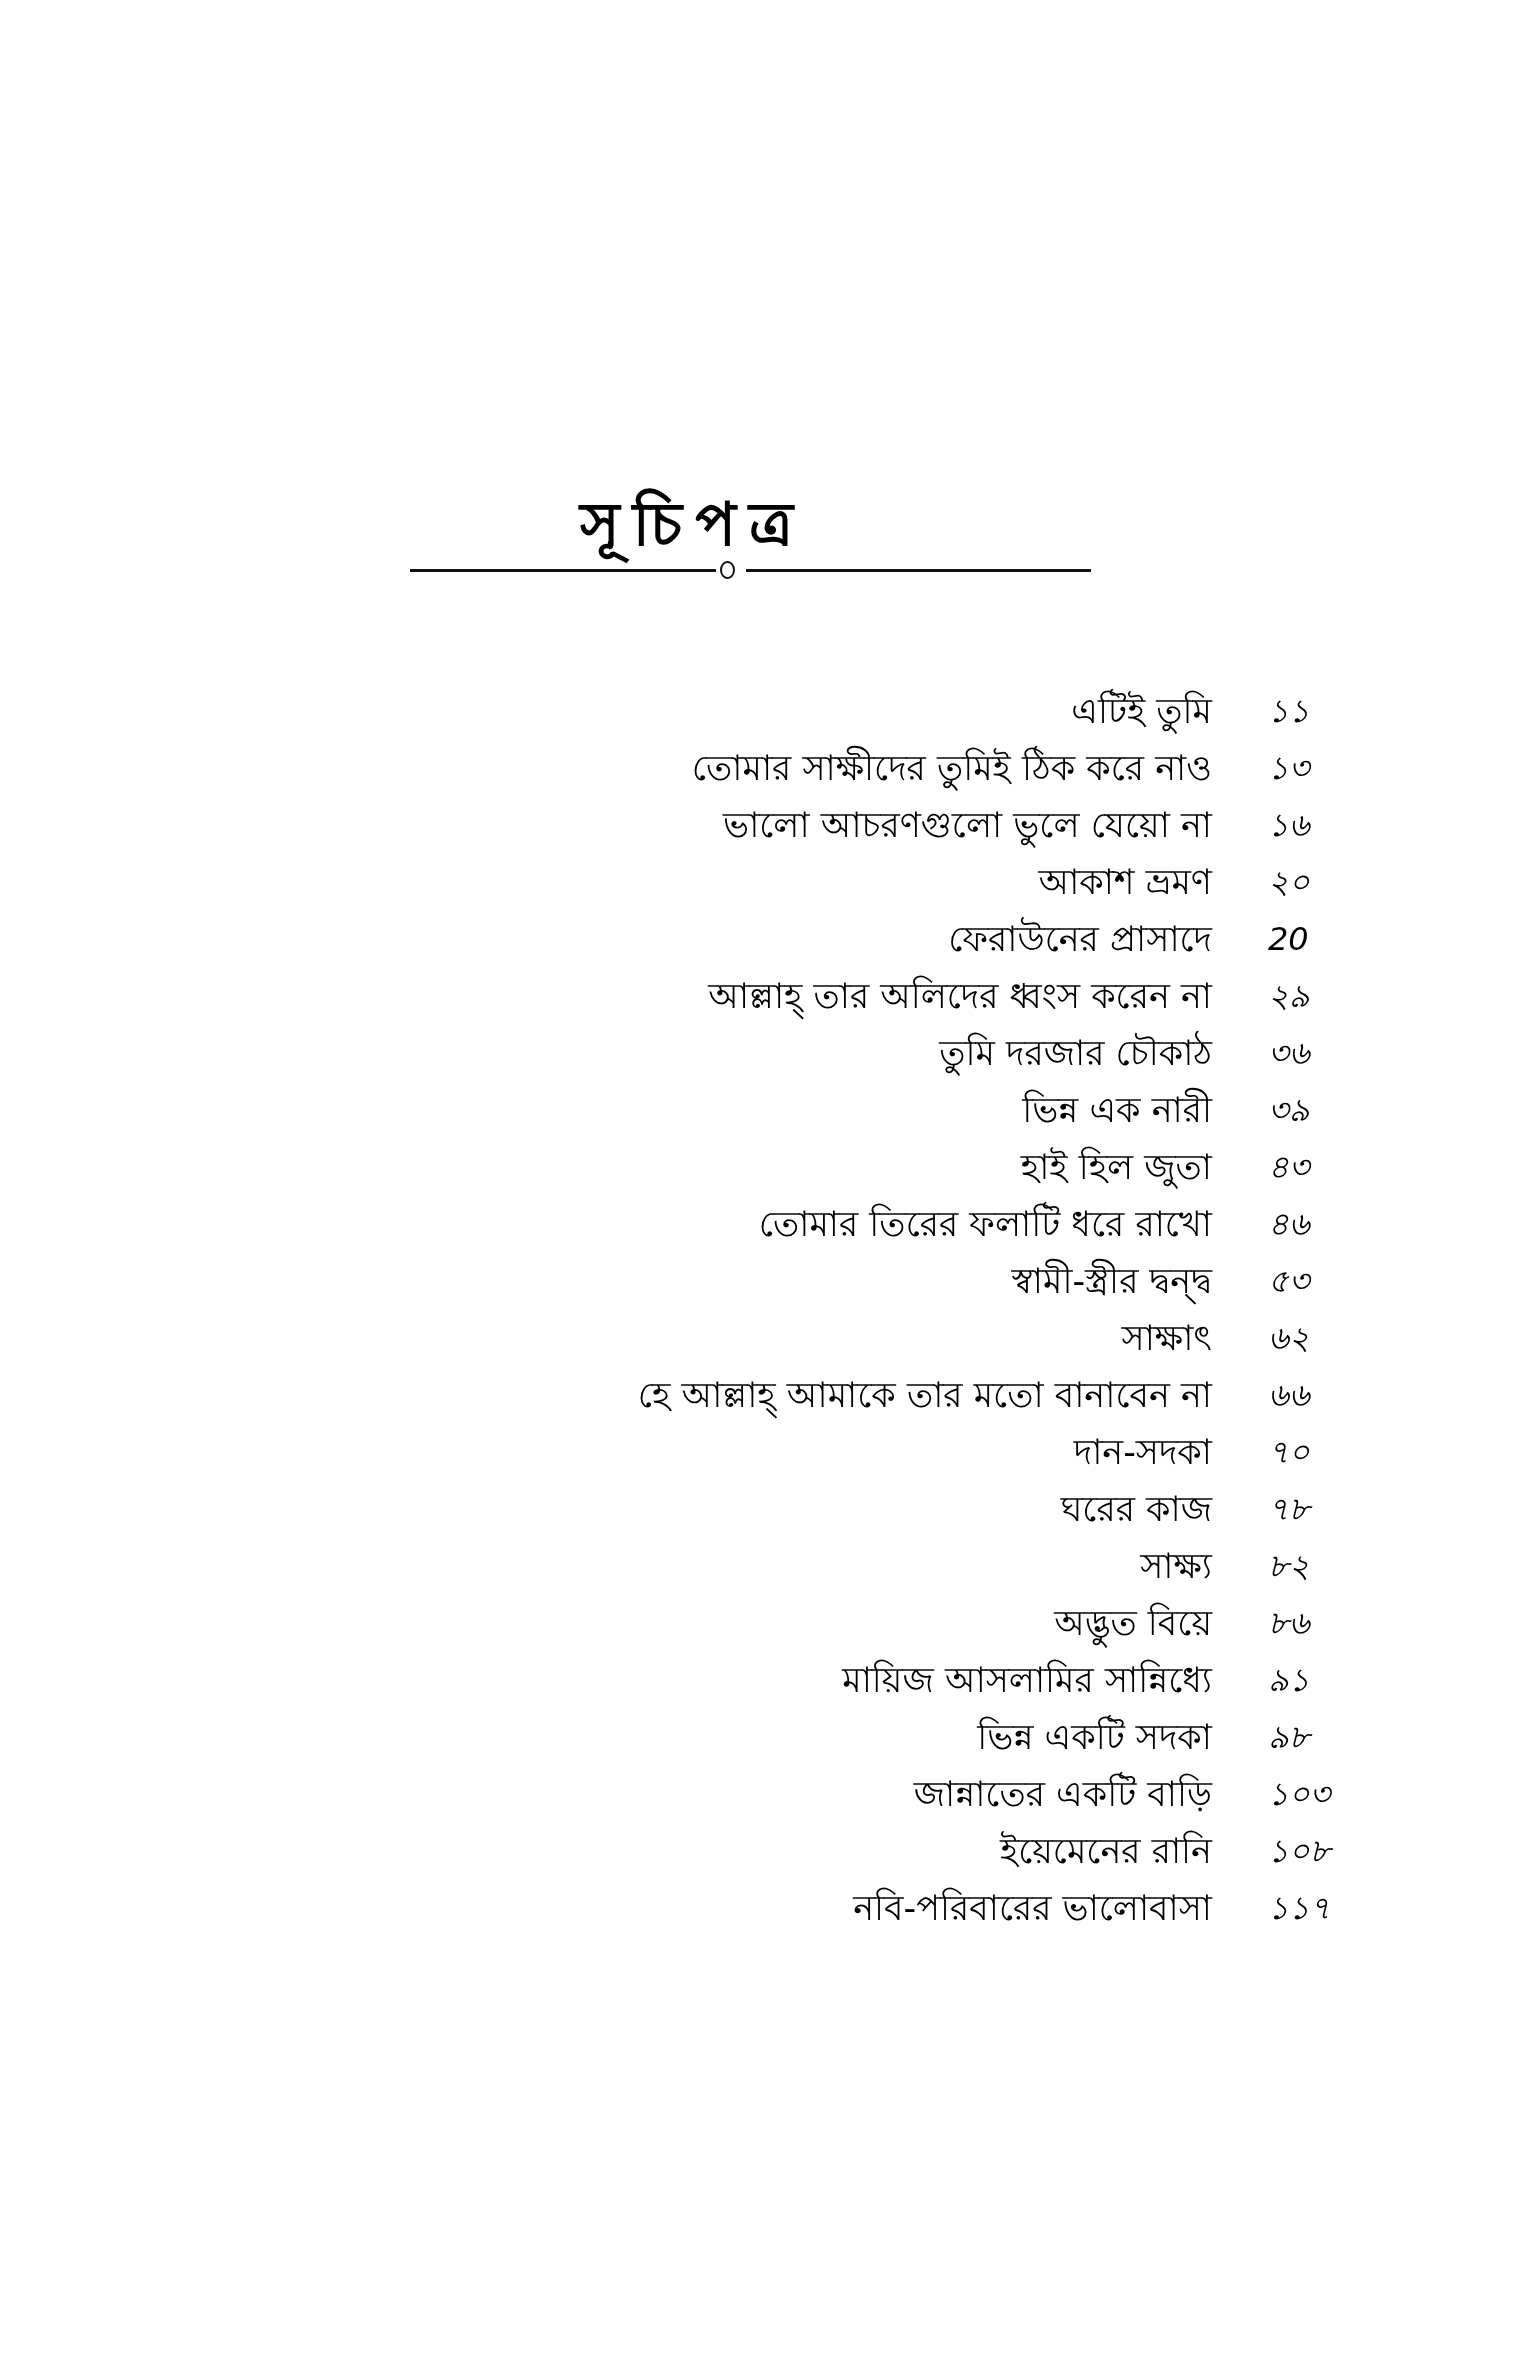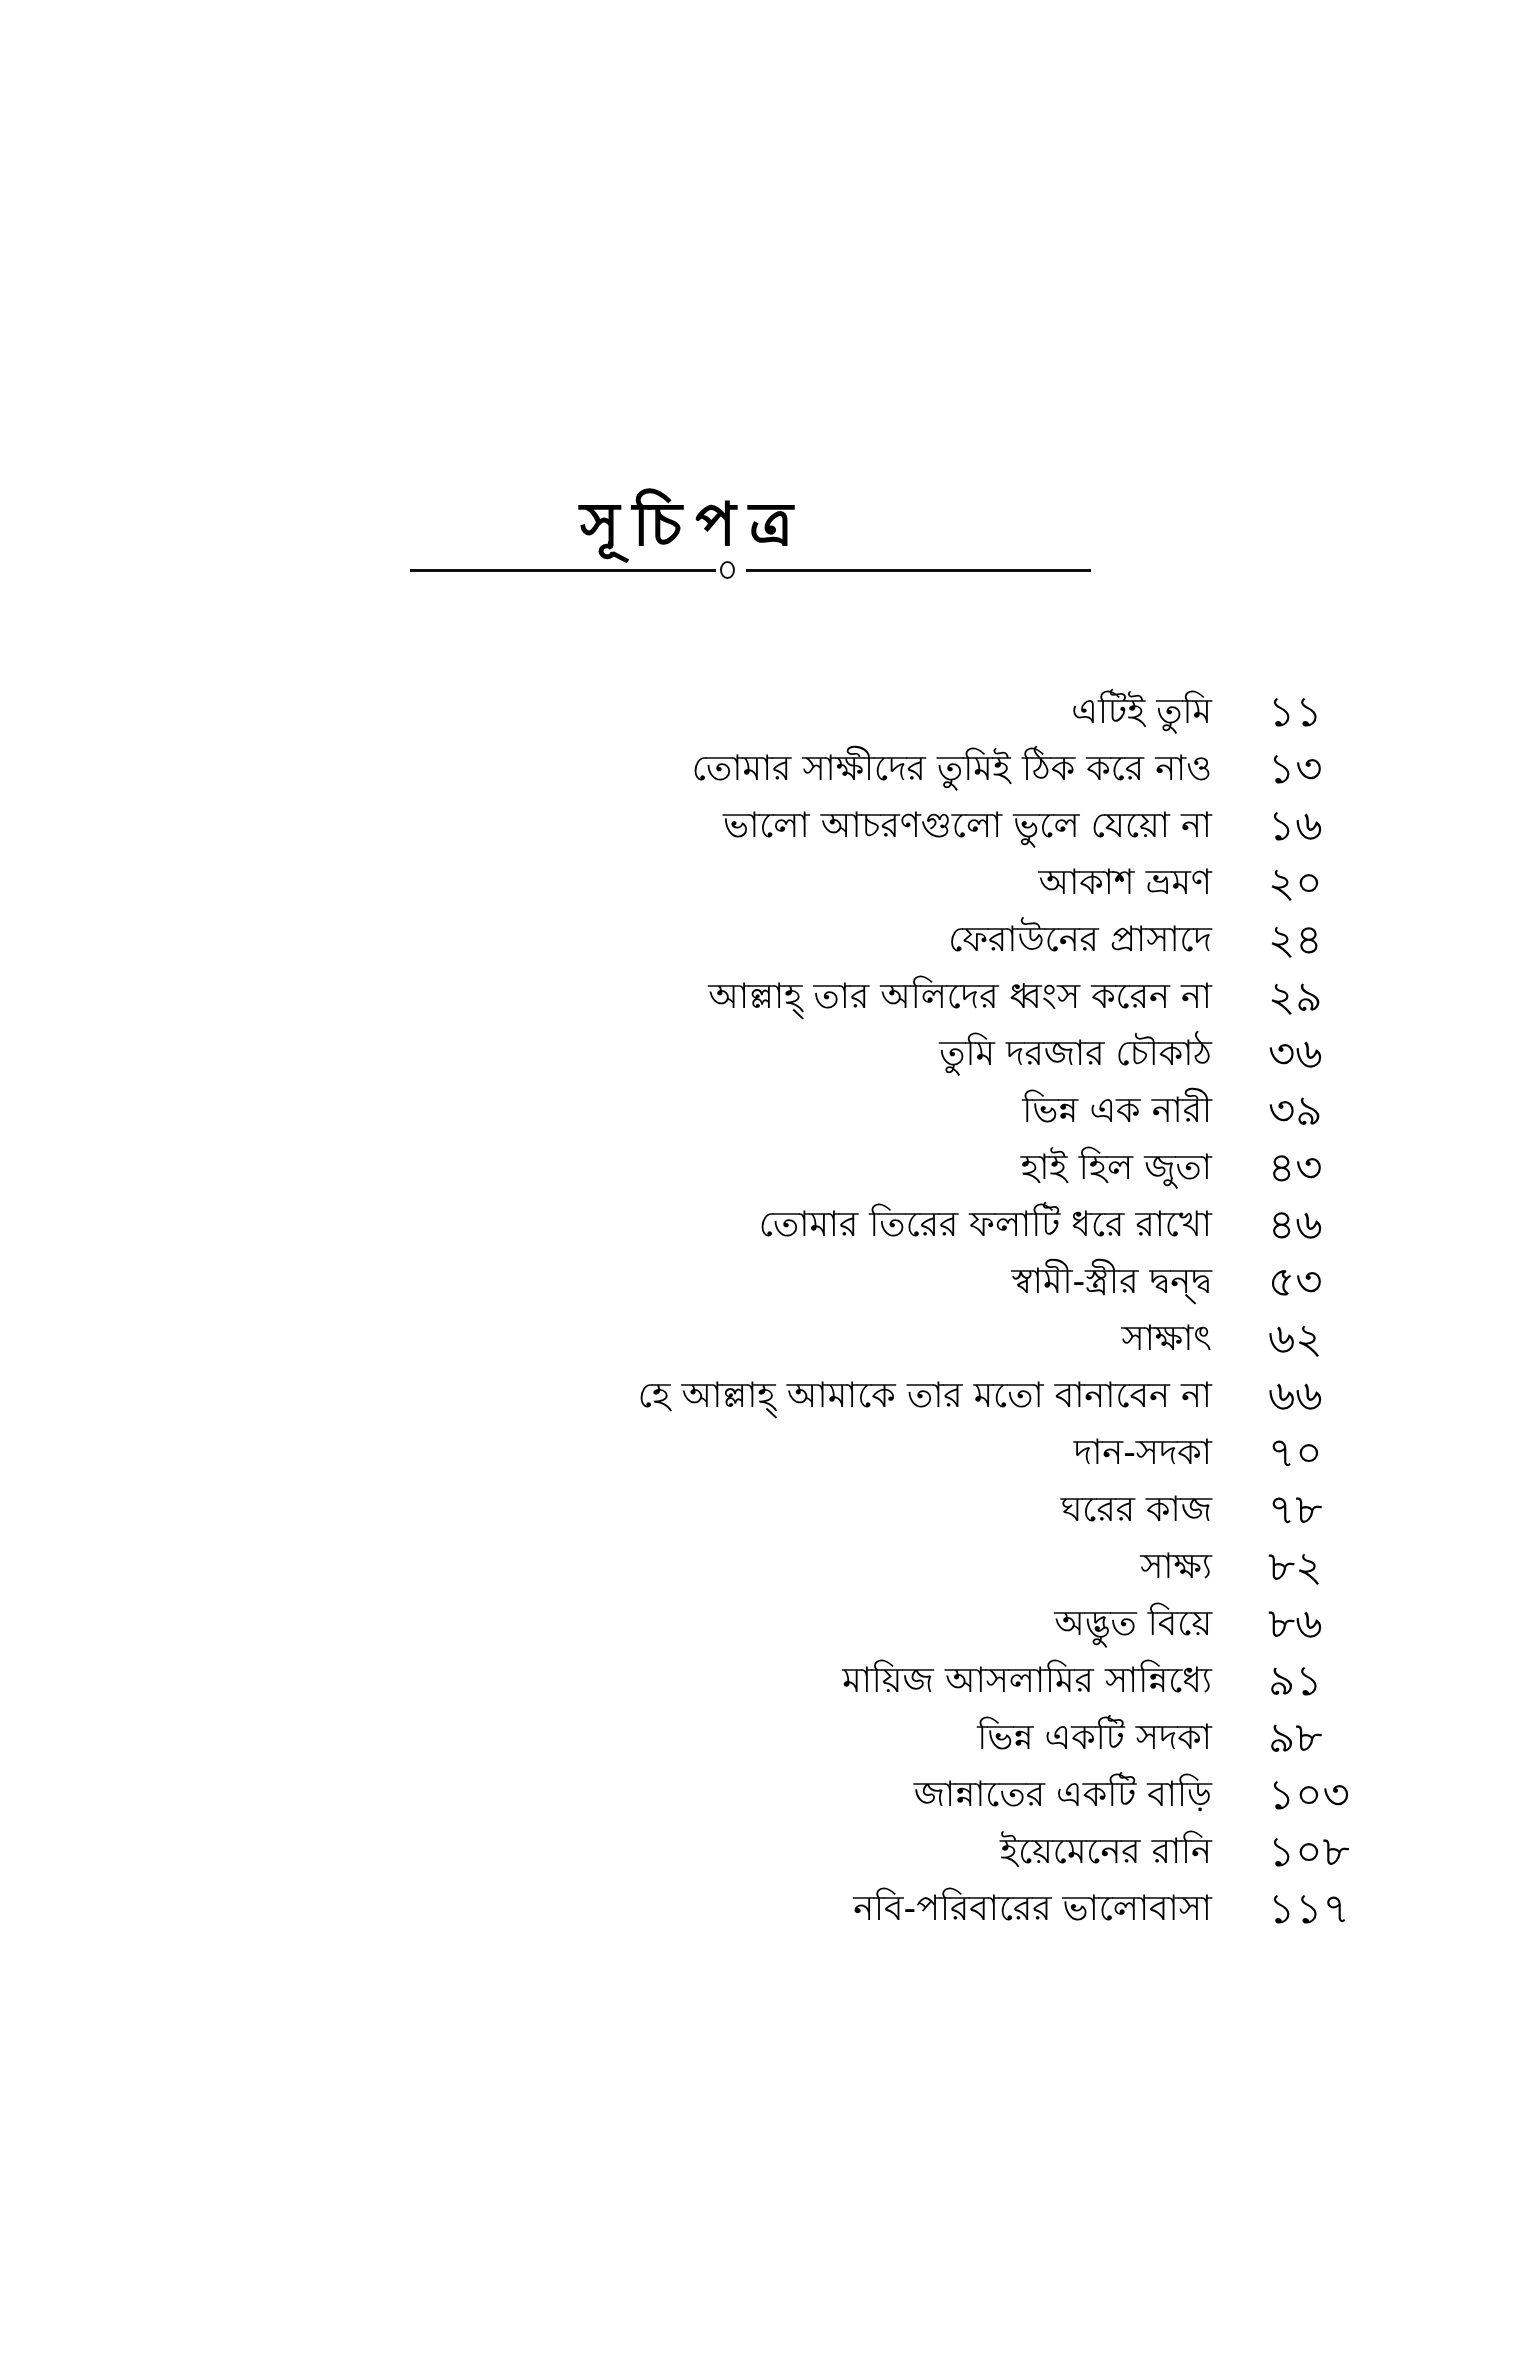--- a/index.html
+++ b/index.html
@@ -29,22 +29,23 @@
       position: absolute; top: 682px; left: 0; width: 1538px;
     }
     .toc-row {
       position: relative; height: 57px;
     }
     .toc-title {
       position: absolute; right: 326px; top: 5.6px; font-size: 35px; line-height: 47px;
       white-space: nowrap; text-align: right;
     }
     .toc-page {
-      position: absolute; left: 1268px; top: 5.6px; font-size: 42px; line-height: 47px;
+      position: absolute; left: 1268px; top: 5.6px; font-size: 32px; line-height: 47px;
       white-space: nowrap;
+      font-style: italic;
     }
   </style>
 </head>
 <body>
 
 <h1 class="page-title">সূচিপত্র</h1>
 
 <div class="divider">
   <div class="line-left"></div>
   <div class="ornament"></div>
@@ -63,21 +64,21 @@
   <div class="toc-row">
       <span class="toc-title">ভালো আচরণগুলো ভুলে যেয়ো না</span>
       <span class="toc-page">১৬</span>
     </div>
   <div class="toc-row">
       <span class="toc-title">আকাশ ভ্রমণ</span>
       <span class="toc-page">২০</span>
     </div>
   <div class="toc-row">
       <span class="toc-title">ফেরাউনের প্রাসাদে</span>
-      <span class="toc-page">২৪</span>
+      <span class="toc-page">20</span>
     </div>
   <div class="toc-row">
       <span class="toc-title">আল্লাহ্ তার অলিদের ধ্বংস করেন না</span>
       <span class="toc-page">২৯</span>
     </div>
   <div class="toc-row">
       <span class="toc-title">তুমি দরজার চৌকাঠ</span>
       <span class="toc-page">৩৬</span>
     </div>
   <div class="toc-row">

